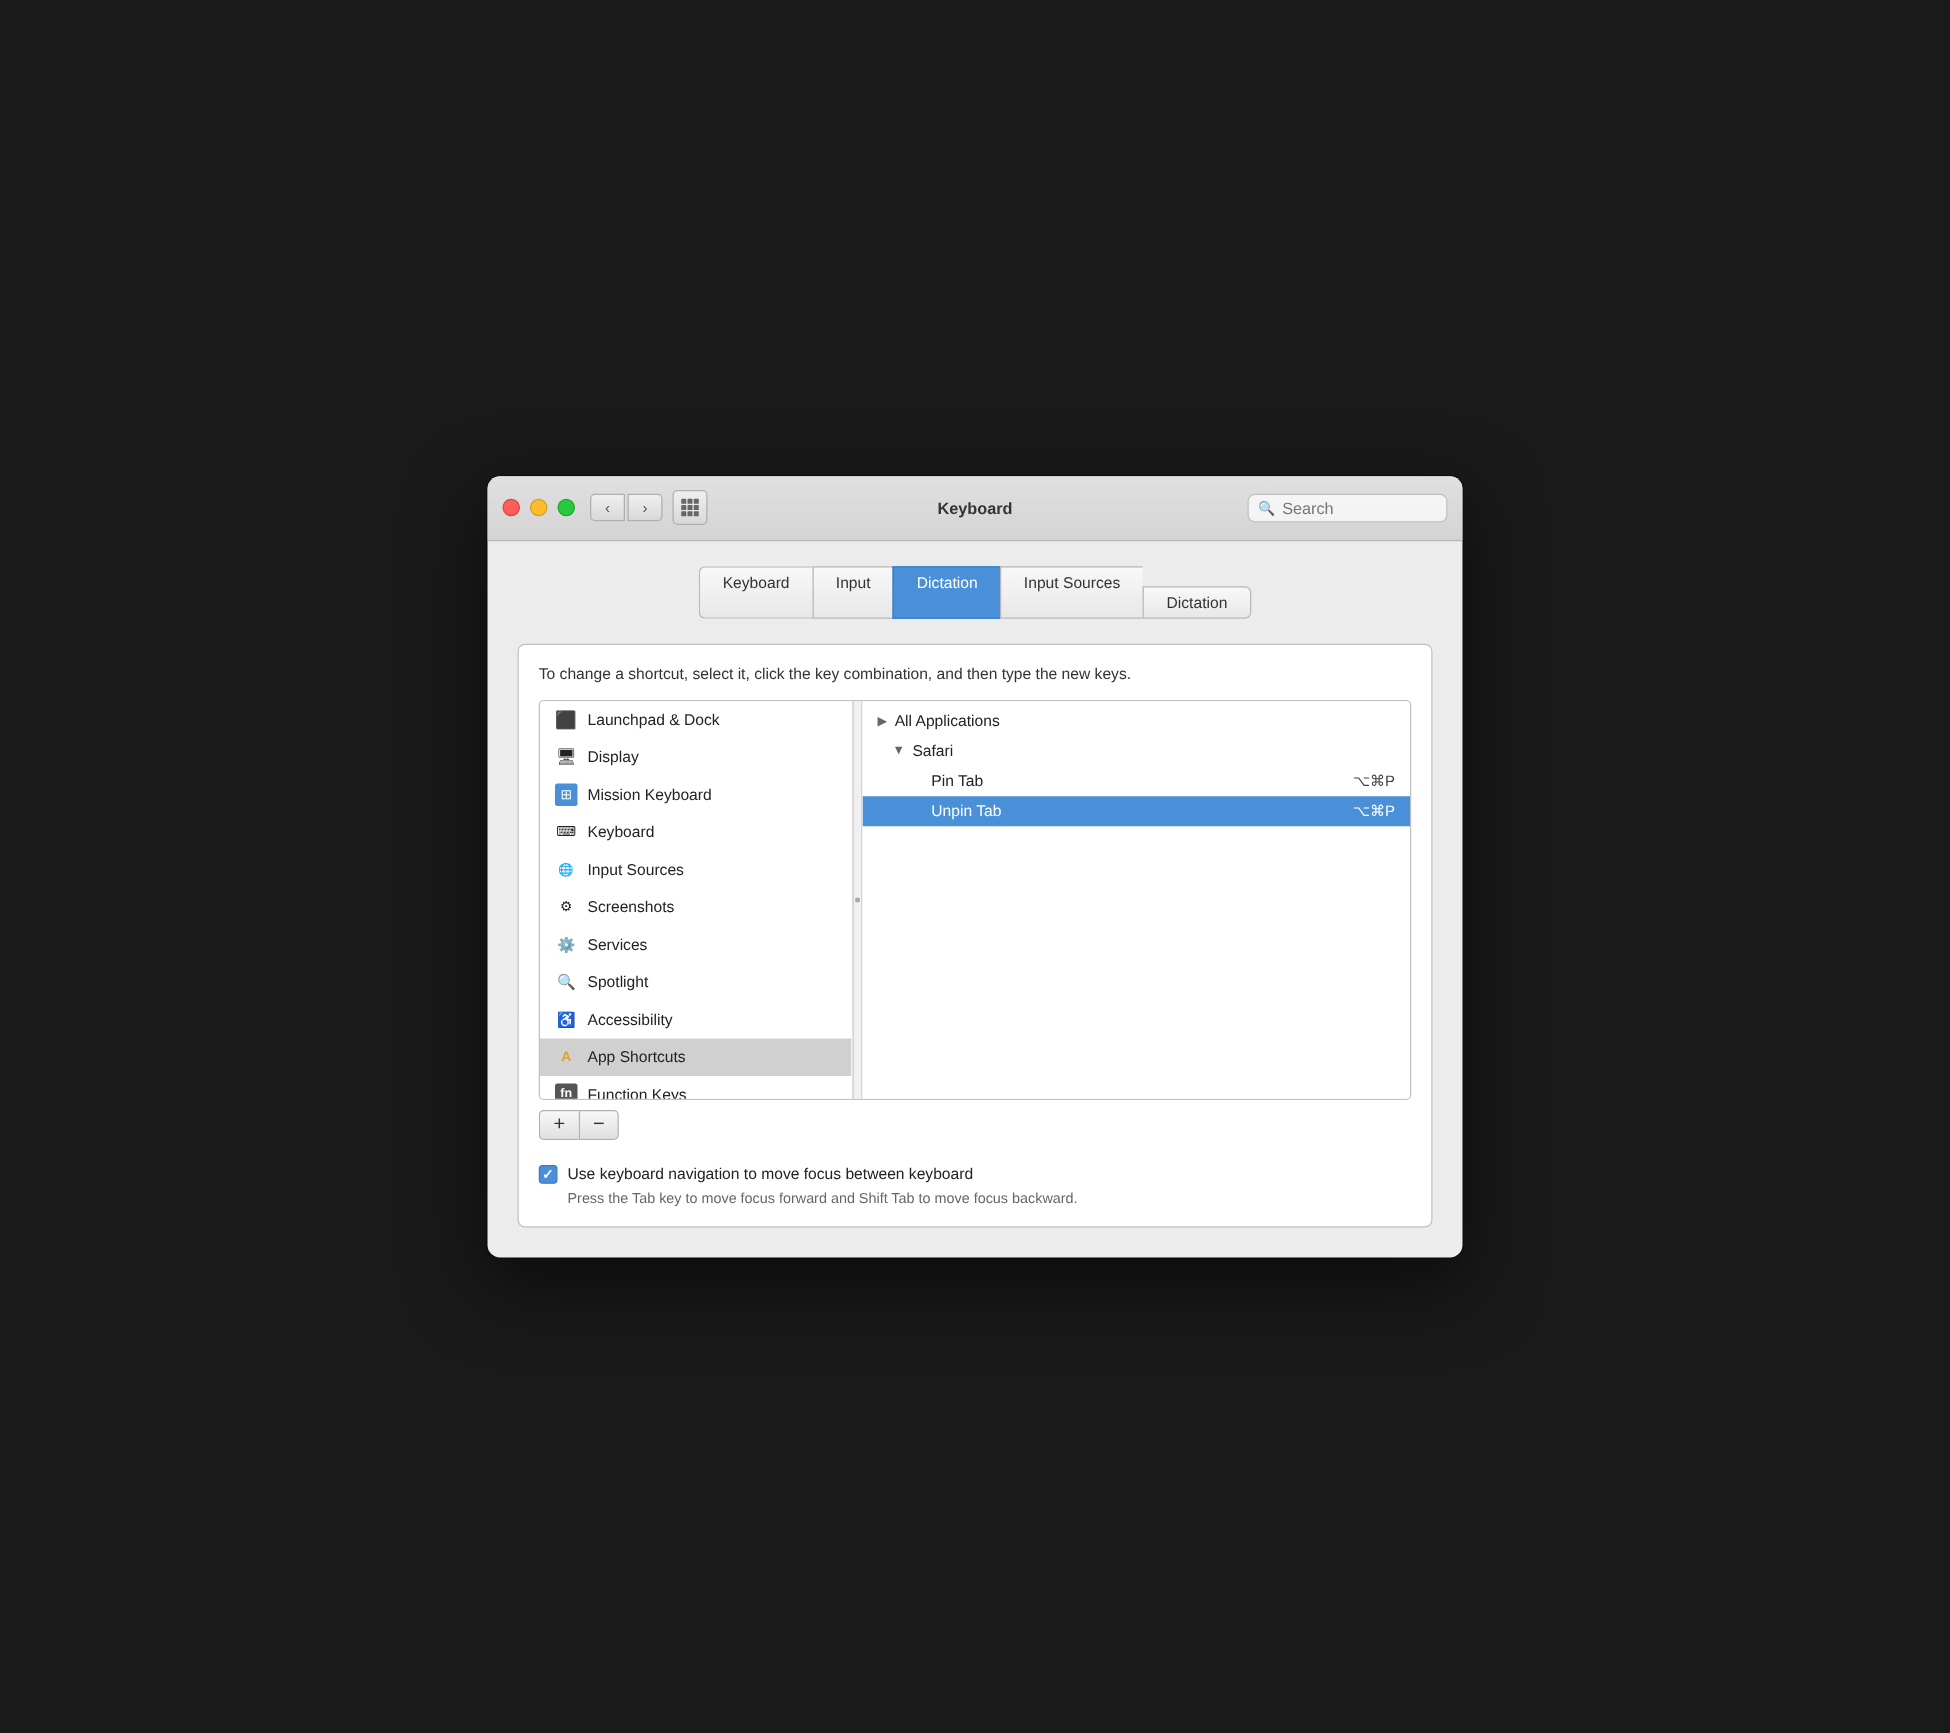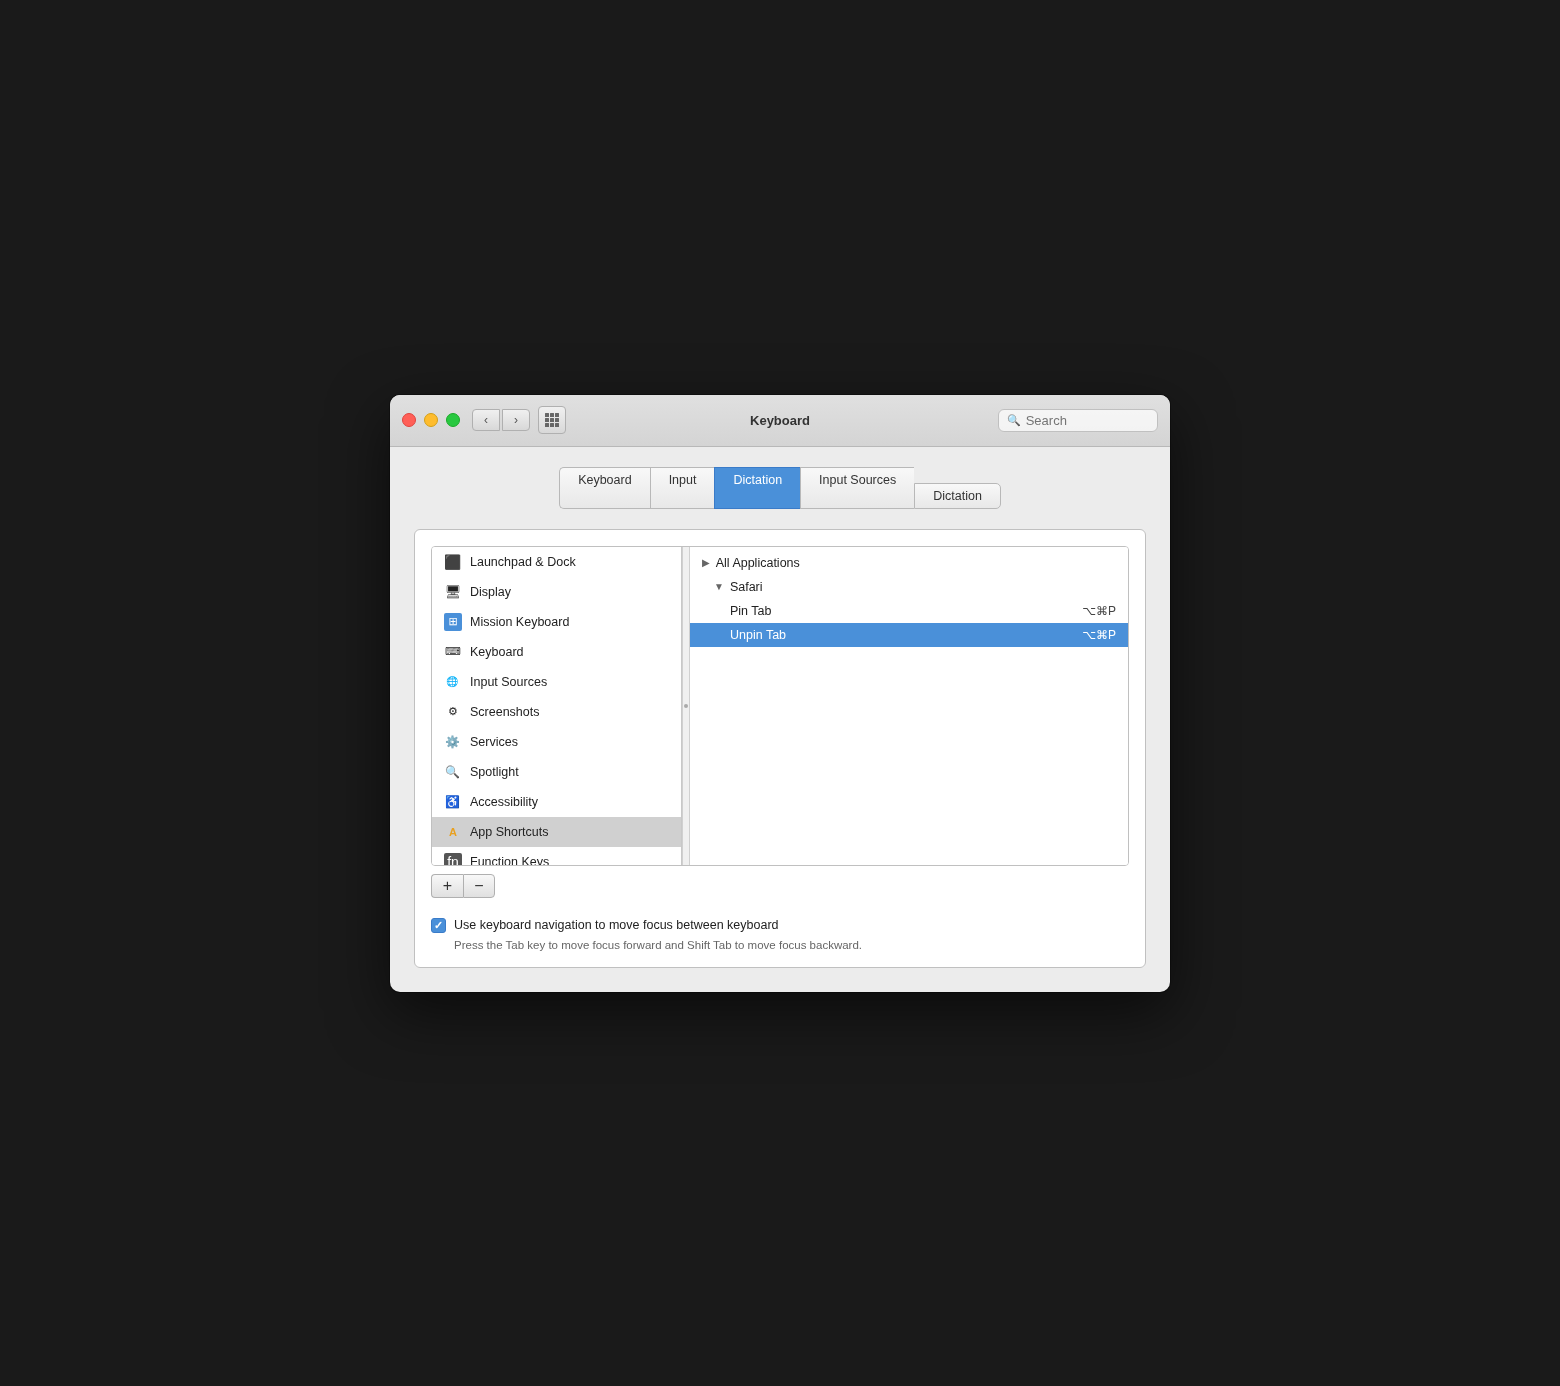--- a/index.html
+++ b/index.html
@@ -225,21 +225,21 @@
       color: white;
       align-items: flex-end;
     }
     .tree-item-left {
       display: flex;
       align-items: center;
       gap: 4px;
     }
     .tree-arrow { font-size: 10px; margin-right: 2px; color: #666; }
     .indent1 { padding-left: 24px; }
-    .indent2 { padding-left: 40px; }
+    .indent2 { padding-left: 55px; }
     .shortcut-key {
       font-size: 12px;
       color: #444;
     }
     .tree-item.selected .shortcut-key { color: white; }
     .add-remove-btns {
       display: flex;
       gap: 0;
       margin-top: 8px;
     }
@@ -362,20 +362,21 @@
 
     <div class="tabs">
       <div class="tab">Keyboard</div>
       <div class="tab">Input</div>
       <div class="tab active">Dictation</div>
       <div class="tab">Input Sources</div>
       <div class="tab">Dictation</div>
     </div>
 
     <div class="main-area">
+      <div class="instruction-text">To change a shortcut, select it, click the key combination, and then type the new keys.</div>
 
       <div class="split-pane">
 
         <div class="left-pane">
           <div class="sidebar-item">
             <span class="sidebar-icon" style="font-size:14px;">⬛</span>
             <span>Launchpad &amp; Dock</span>
           </div>
           <div class="sidebar-item">
             <span class="sidebar-icon">🖥</span>
@@ -407,21 +408,21 @@
           </div>
           <div class="sidebar-item">
             <span class="sidebar-icon" style="font-size:12px;">♿</span>
             <span>Accessibility</span>
           </div>
           <div class="sidebar-item selected">
             <span class="sidebar-icon" style="font-size:11px; color:#e8a020; font-weight:bold;">A</span>
             <span>App Shortcuts</span>
           </div>
           <div class="sidebar-item">
-            <span class="sidebar-icon" style="font-size:14px; background:#555; color:white; border-radius:2px; padding:1px 3px; font-weight:normal;">fn</span>
+            <span class="sidebar-icon" style="font-size:10px; background:#555; color:white; border-radius:2px; padding:1px 3px; font-weight:bold;">fn</span>
             <span>Function Keys</span>
           </div>
         </div>
 
         <div class="divider-handle">
           <div class="divider-dot"></div>
         </div>
 
         <div class="right-pane">
           <div class="shortcut-tree">

